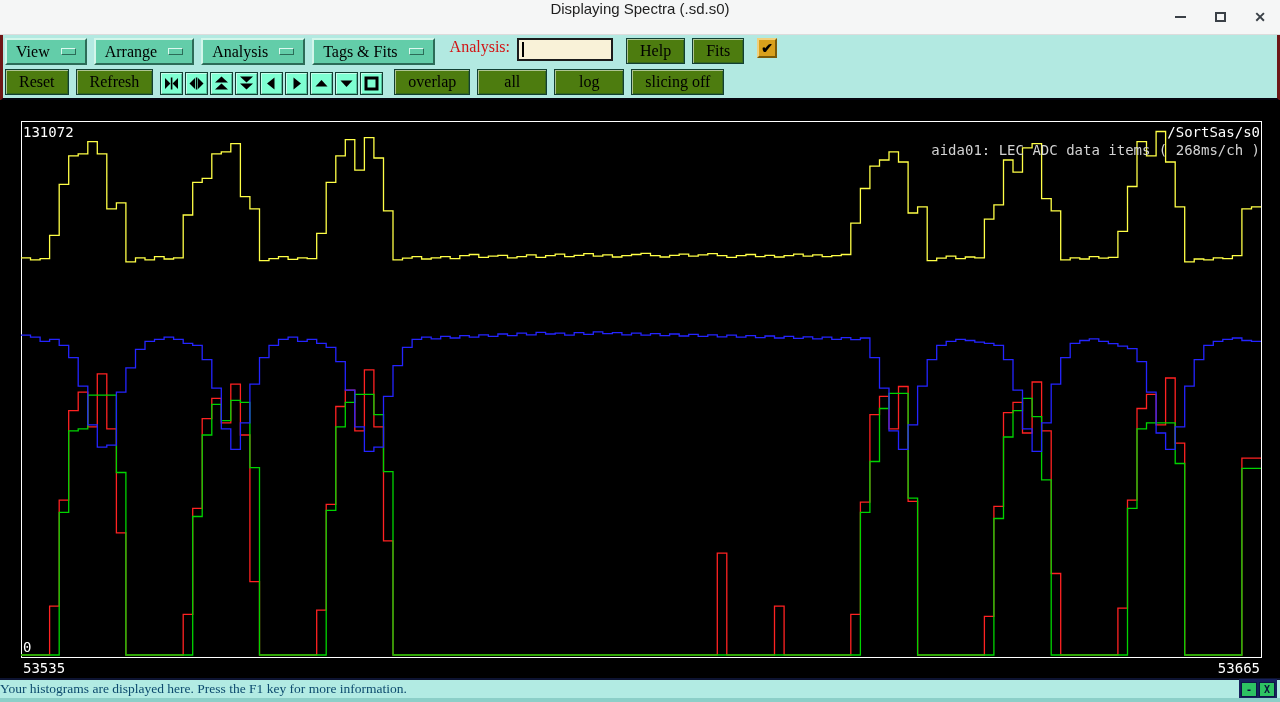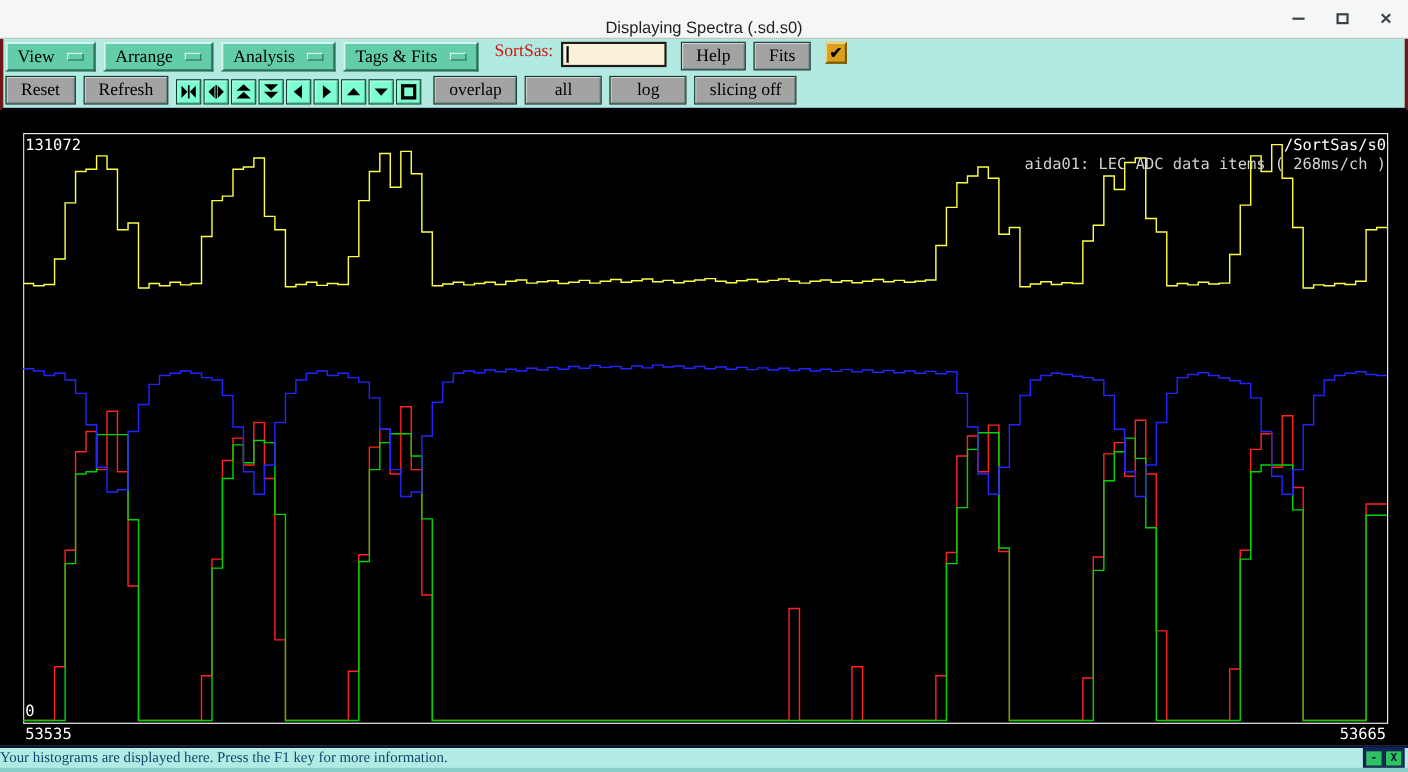--- a/index.html
+++ b/index.html
@@ -1,38 +1,38 @@
 <!DOCTYPE html>
 <html><head>
 <meta charset="utf-8">
 <style>
   html,body{margin:0;padding:0;}
   body{width:1280px;height:702px;position:relative;overflow:hidden;background:#000;
        font-family:"Liberation Sans",sans-serif;}
   
   .titlebar{height:34px;background:#f5f6f6;border-bottom:1px solid #dcdcdc;
-            display:flex;align-items:flex-end;justify-content:center;position:relative;}
+            display:flex;align-items:flex-start;justify-content:center;position:relative;}
   .title{font-size:15px;color:#1e1e1e;font-weight:500;}
   .win-controls{position:absolute;right:12px;top:0;height:100%;display:flex;gap:24px;align-items:center;}
   .wc{width:16px;height:16px;display:flex;align-items:center;justify-content:center;cursor:default;}
   .min-bar{width:11px;height:2px;background:#3a4047;}
   .max-box{width:7px;height:6px;border:2px solid #3a4047;}
   .close-x{font-size:14px;font-weight:bold;color:#3a4047;line-height:1;}
   
   .toolbar{height:66px;box-sizing:border-box;background:#b2e9e1;
            border-left:3px solid #6e1616;border-right:3px solid #6e1616;
            border-bottom:3px solid #05050f;padding:3px 2px 0 2px;}
   .trow{display:flex;gap:7px;height:29px;margin-bottom:2px;}
   .menu-btn{background:#63cda9;border:2px solid;border-color:#d2f6ea #2c6c58 #2c6c58 #d2f6ea;
             font-family:"Liberation Serif",serif;font-size:16px;color:#000;
             height:27px;box-sizing:border-box;display:flex;align-items:center;gap:11px;
             padding:0 9px;cursor:default;}
   .dash{width:13px;height:5px;background:#63cda9;border:1px solid;
         border-color:#dcf8ee #2c6c58 #2c6c58 #dcf8ee;}
-  .act-btn{background:#a3a3a3;border:1px solid #123f33;
+  .act-btn{background:#4d7c0f;border:1px solid #123f33;
            box-shadow:inset 1px 1px 0 rgba(255,255,255,.55),inset -1px -1px 0 rgba(10,70,56,.35);
            font-family:"Liberation Serif",serif;font-size:16px;color:#000;
            height:26px;box-sizing:border-box;display:flex;align-items:center;justify-content:center;
            padding:0 13px;cursor:default;}
   .channel-label{font-family:"Liberation Serif",serif;font-size:16px;color:#d31414;margin-left:8px;}
   .channel-input{width:96px;height:23px;box-sizing:border-box;background:#f9f2d8;
                  border:2px solid #1c1c1c;position:relative;display:flex;align-items:center;
                  font-family:"Liberation Serif",serif;font-size:14px;}
   .caret{width:2px;height:15px;background:#000;margin-left:3px;}
   .checkbox{width:20px;height:20px;background:#d8a01c;border:2px solid;box-sizing:border-box;
@@ -95,21 +95,21 @@
       <span class="dash"></span>
     </button>
     <button class="menu-btn">
       <span>Analysis</span>
       <span class="dash"></span>
     </button>
     <button class="menu-btn">
       <span>Tags &amp; Fits</span>
       <span class="dash"></span>
     </button>
-    <span class="channel-label">SortSas:</span>
+    <span class="channel-label">Analysis:</span>
     <div class="channel-input" title="">
       <span class="caret"></span>
       <span></span>
     </div>
     <button class="act-btn" style="margin-left:6px">
       <span>Help</span>
     </button>
     <button class="act-btn">
       <span>Fits</span>
     </button>

